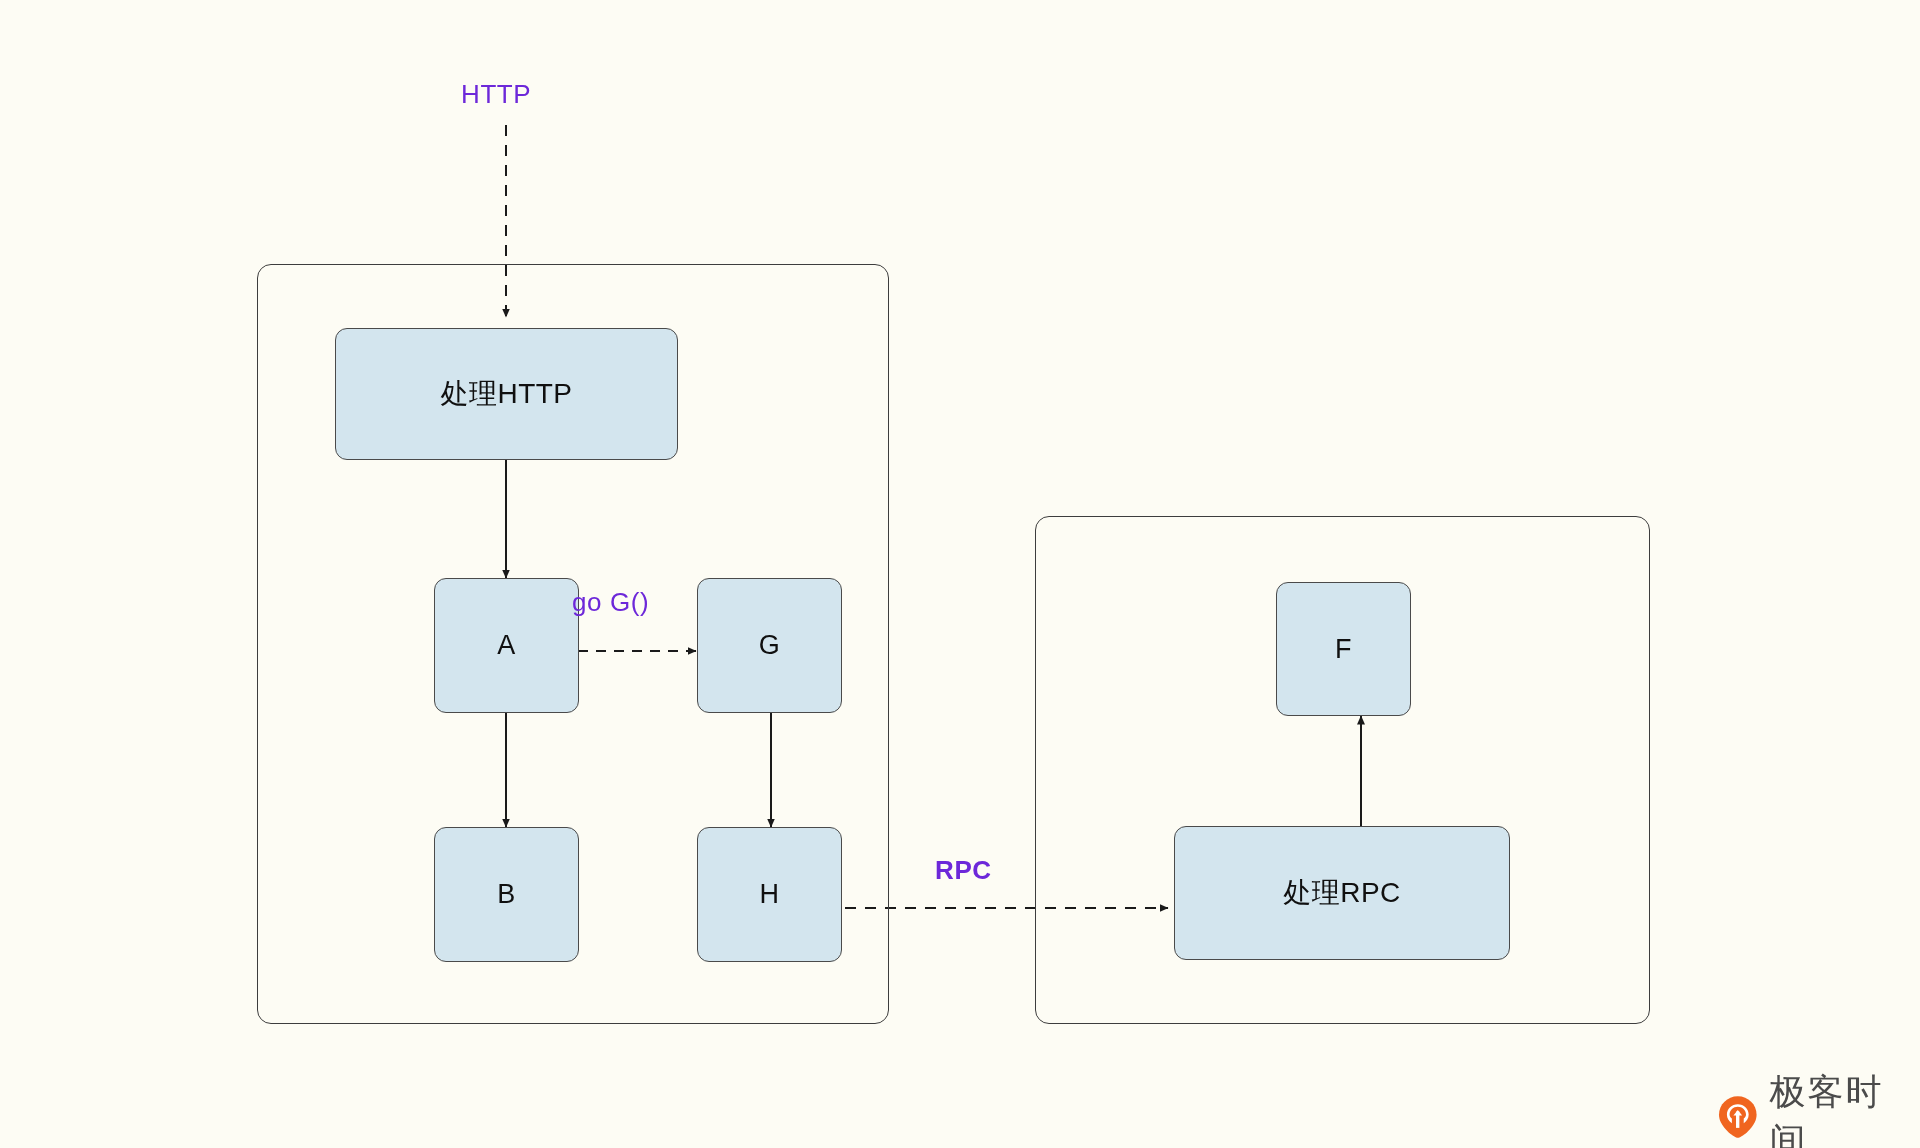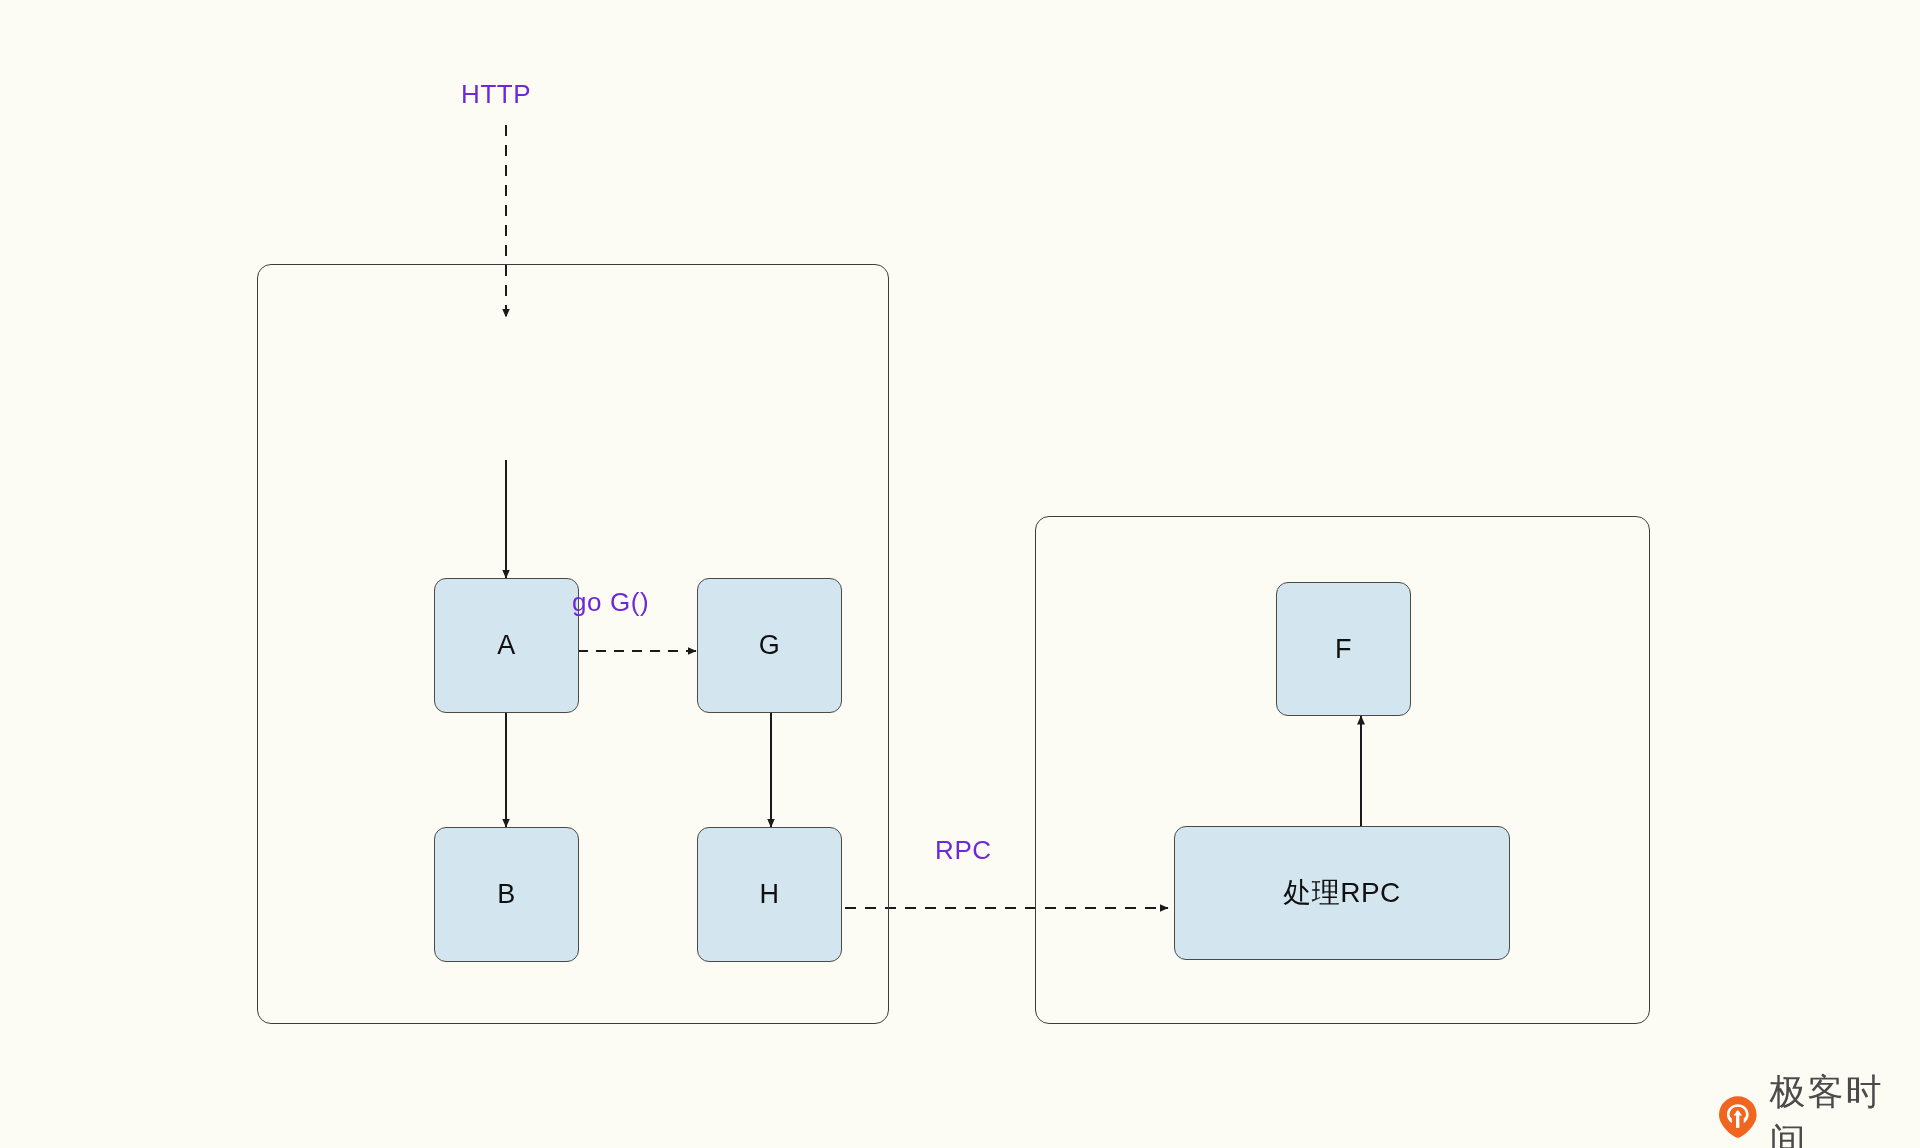--- a/index.html
+++ b/index.html
@@ -109,20 +109,23 @@
 
     <g>
       <line x1="1361" y1="826" x2="1361" y2="716" stroke="#1a1a1a" stroke-width="2" marker-end="url(#arrowSolid)"></line>
     </g>
   </svg>
 
   <div class="container-box" style="left:257px; top:264px; width:632px; height:760px;"></div>
 
   <div class="container-box" style="left:1035px; top:516px; width:615px; height:508px;"></div>
 
+  <div class="node cn" style="left:335px; top:328px; width:343px; height:132px;">
+    <span>处理HTTP</span>
+  </div>
 
   <div class="node" style="left:434px; top:578px; width:145px; height:135px;">
     <span>A</span>
   </div>
 
   <div class="node" style="left:697px; top:578px; width:145px; height:135px;">
     <span>G</span>
   </div>
 
   <div class="node" style="left:434px; top:827px; width:145px; height:135px;">
@@ -138,21 +141,21 @@
   </div>
 
   <div class="node cn" style="left:1174px; top:826px; width:336px; height:134px;">
     <span>处理RPC</span>
   </div>
 
   <div class="edge-label" style="left:461px; top:79px;">HTTP</div>
 
   <div class="edge-label" style="left:572px; top:587px;">go G()</div>
 
-  <div class="edge-label" style="left:935px; top:835px;">RPC</div>
+  <div class="edge-label" style="left:935px; top:855px;font-weight:bold;">RPC</div>
 
   <div class="watermark" style="left:1718px; top:1068px;">
     <svg width="40" height="44" viewBox="0 0 40 44">
       <path d="M20 1 C9.5 1 1 9.3 1 19.6 C1 30.5 13.2 40.4 18.4 42.6 C19.4 43.0 20.6 43.0 21.6 42.6 C26.8 40.4 39 30.5 39 19.6 C39 9.3 30.5 1 20 1 Z" fill="#f0651f"></path>
       <path d="M20 9 C13.9 9 9 13.7 9 19.5 C9 23.2 11.0 26.4 14.0 28.3 L14.0 23.6 C12.6 22.5 11.7 21.1 11.7 19.5 C11.7 15.2 15.4 11.7 20 11.7 C24.6 11.7 28.3 15.2 28.3 19.5 C28.3 21.1 27.4 22.5 26.0 23.6 L26.0 28.3 C29.0 26.4 31 23.2 31 19.5 C31 13.7 26.1 9 20 9 Z" fill="#ffffff"></path>
       <rect x="18.2" y="16.5" width="3.4" height="16.5" fill="#ffffff"></rect>
       <path d="M20 14.8 L24.4 20.6 L15.6 20.6 Z" fill="#ffffff"></path>
     </svg>
     <span class="wm-text">极客时间</span>
   </div>

